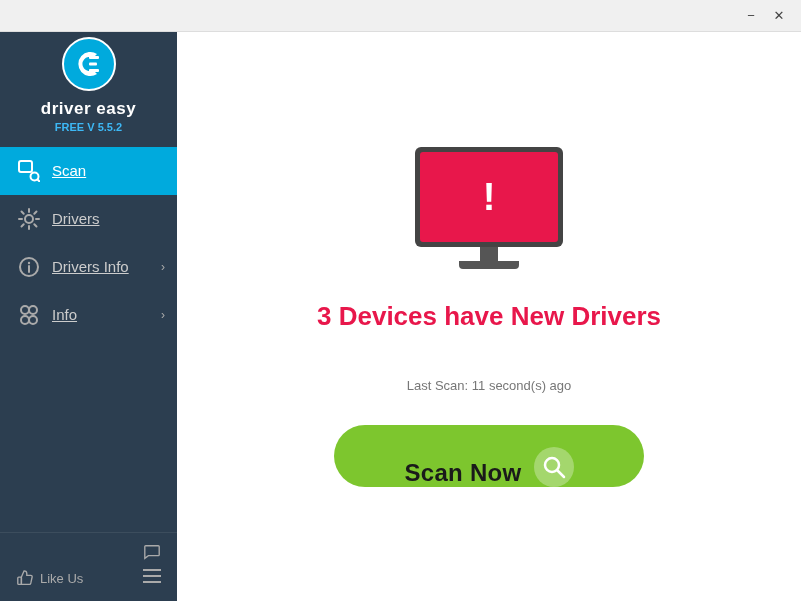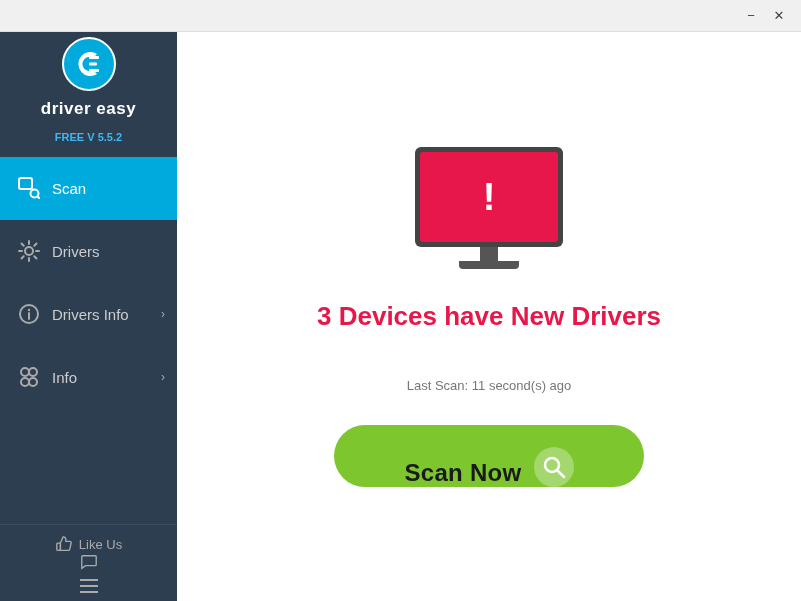--- a/index.html
+++ b/index.html
@@ -74,40 +74,41 @@
       font-size: 17px;
       font-weight: bold;
       letter-spacing: 0.5px;
       text-align: center;
       line-height: 1.1;
     }
     .app-version {
       color: #3db8f5;
       font-size: 11px;
       font-weight: 600;
-      margin-top: 12px;
+      margin-top: 2px;
     }
 
     .sidebar-nav {
       flex: 1;
       display: flex;
       flex-direction: column;
     }
 
     .nav-item {
       display: flex;
       align-items: center;
       padding: 12px 16px;
-      height: 63px;
+      height: 48px;
       cursor: pointer;
       color: #ccc;
       font-size: 15px;
       font-weight: 500;
       position: relative;
       transition: background 0.15s;
+      text-decoration: underline;
     }
     .nav-item.active {
       background: #00aadd;
       color: #fff;
     }
     .nav-item .nav-icon {
       width: 26px;
       height: 26px;
       margin-right: 10px;
       flex-shrink: 0;
@@ -131,24 +132,24 @@
       border: none;
       cursor: pointer;
       display: flex;
       align-items: center;
       justify-content: center;
       text-align: center;
     }
 
     .sidebar-footer {
       display: flex;
-      flex-direction: column;
-      align-items: center;
+      flex-direction: row;
+      align-items: flex-end;
       justify-content: space-between;
-      padding: 10px 16px 4px;
+      padding: 10px 16px 14px;
       border-top: 1px solid rgba(255,255,255,0.08);
     }
     .like-us {
       display: flex;
       align-items: center;
       color: #aaa;
       font-size: 13px;
       cursor: pointer;
       gap: 6px;
     }

